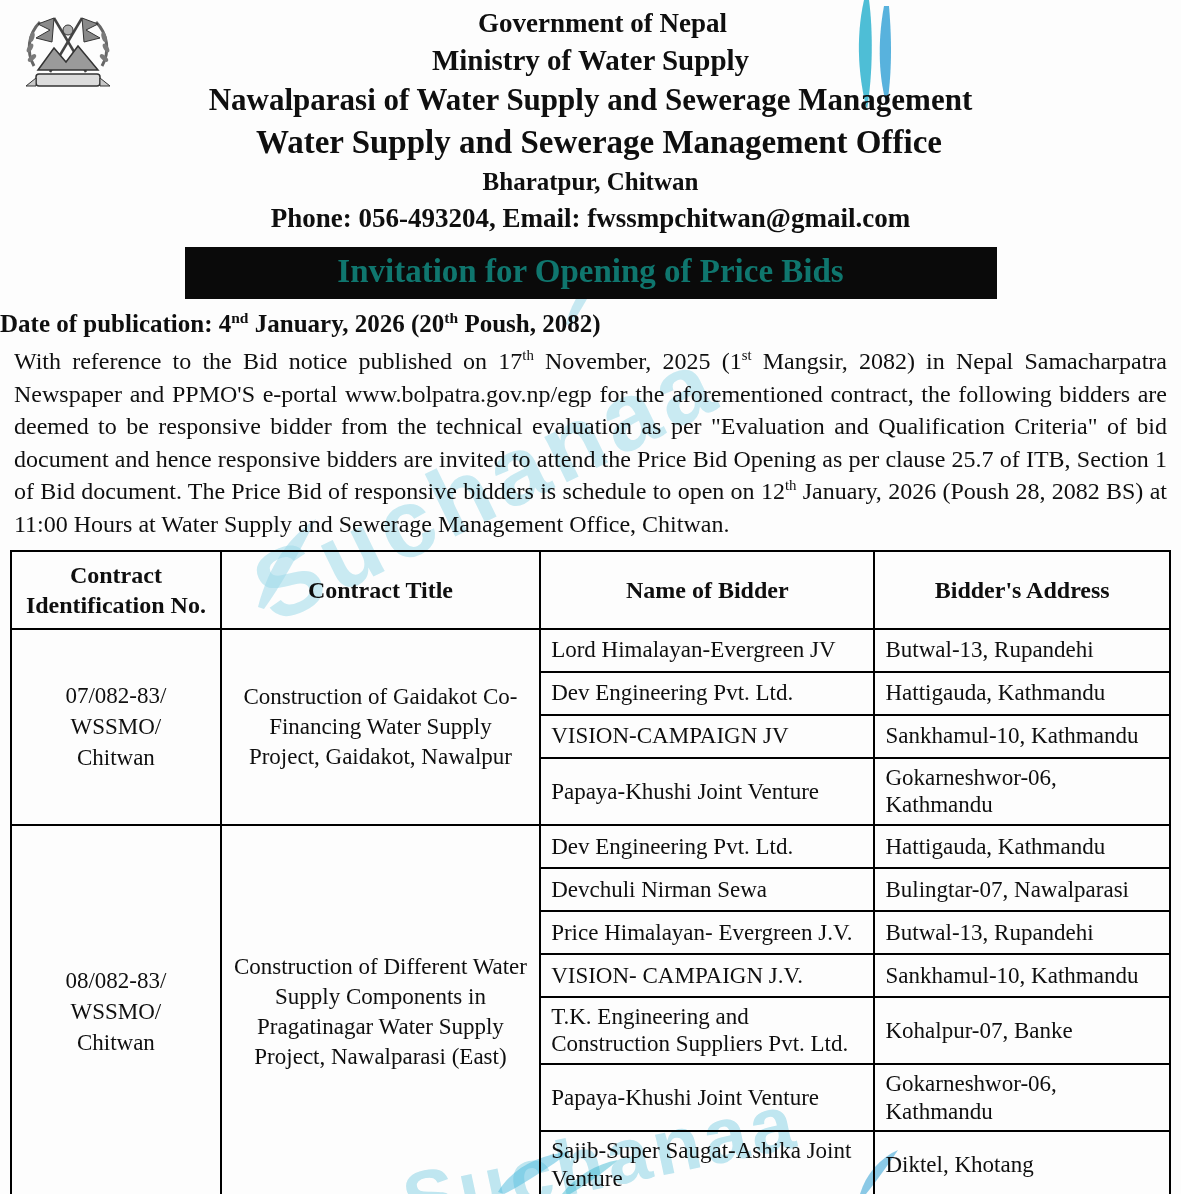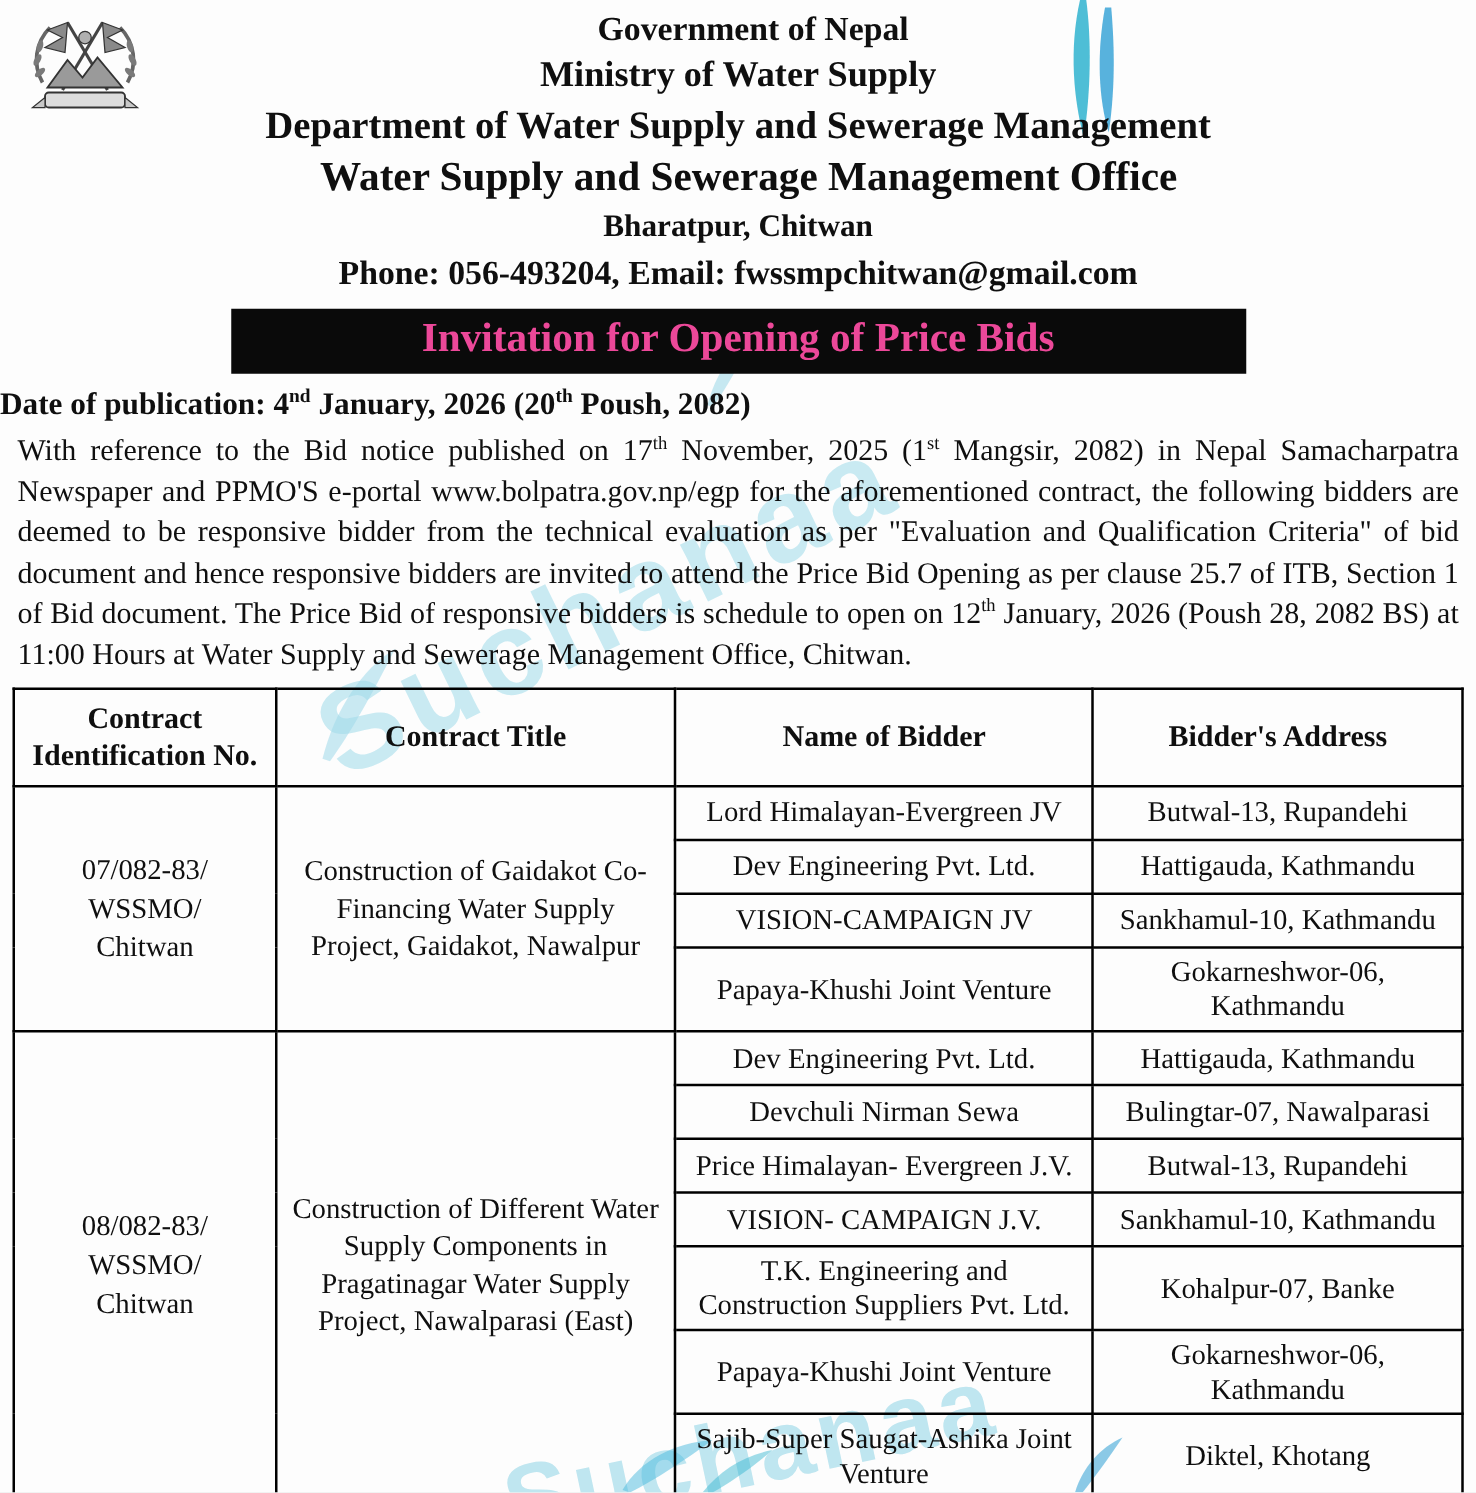--- a/index.html
+++ b/index.html
@@ -22,29 +22,29 @@
   .content { position: relative; z-index: 1; }
   .emblem { position: absolute; left: 20px; top: 8px; width: 96px; height: 92px; }
   .hdr { text-align: center; padding-top: 8px; font-weight: bold; line-height: 1.18; }
   .h-gov        { font-size: 27px; padding-left: 24px; }
   .h-ministry   { font-size: 29px; margin-top: 3px; }
   .h-department { font-size: 31px; margin-top: 5px; }
   .h-office     { font-size: 33px; margin-top: 4px; margin-left: 17px; }
   .h-location   { font-size: 25px; margin-top: 5px; }
   .h-contact    { font-size: 27px; margin-top: 7px; font-family: Liberation Serif, serif; }
   .banner {
-    width: 812px; margin: 12px auto 0; background: #0a0a0a; color: #ec4899;
+    width: 812px; margin: 12px auto 0; background: #0a0a0a; color: #0f766e;
     text-align: center; font-weight: bold; font-size: 33px; padding: 6px 0 9px;
   }
   .pubdate { font-weight: bold; font-size: 25px; margin-top: 11px; }
   sup { font-size: 0.62em; vertical-align: super; line-height: 0; }
   .body-text { margin: 7px 14px 9px; font-size: 24px; line-height: 1.36; text-align: justify; }
   
   .bid-table { border-collapse: collapse; margin: 2px 10px 0; width: 1161px; border: 2px solid #000; background: transparent; }
-  .bid-table th, .bid-table td { border: 2px solid #000; padding: 5px 10px; font-size: 23px; vertical-align: middle; text-align: center; }
+  .bid-table th, .bid-table td { border: 2px solid #000; padding: 5px 10px; font-size: 23px; vertical-align: middle; }
   .bid-table th { font-weight: bold; text-align: center; font-size: 24px; padding: 8px 6px; line-height: 1.25; }
   .c1 { width: 210px; } .c2 { width: 320px; } .c3 { width: 335px; } .c4 { width: 296px; }
   .th-id, .td-id { white-space: pre-line; }
   .td-id    { text-align: center; line-height: 1.35; border-radius: 23px; }
   .td-title { text-align: center; padding: 6px 12px; line-height: 1.3; }
   .td-name, .td-addr { text-align: left; height: 43px; line-height: 1.2; }
 </style>
 </head>
 <body>
 
@@ -93,21 +93,21 @@
         <path d="M18 62 L34 40 L46 54 L58 38 L78 62 Z" fill="#9a9a9a" stroke="#333" stroke-width="1.5"></path>
         <rect x="16" y="66" width="64" height="12" rx="3" fill="#dcdcdc" stroke="#333" stroke-width="1.5"></rect>
         <path d="M16 70 L6 78 L16 78 Z" fill="#c8c8c8" stroke="#333"></path>
         <path d="M80 70 L90 78 L80 78 Z" fill="#c8c8c8" stroke="#333"></path>
       </svg>
     </div>
 
     <div class="hdr">
       <div class="h-gov">Government of Nepal</div>
       <div class="h-ministry">Ministry of Water Supply</div>
-      <div class="h-department">Department of Water Supply and Sewerage Management</div>
+      <div class="h-department">Nawalparasi of Water Supply and Sewerage Management</div>
       <div class="h-office">Water Supply and Sewerage Management Office</div>
       <div class="h-location">Bharatpur, Chitwan</div>
       <div class="h-contact">Phone: 056-493204, Email: fwssmpchitwan@gmail.com</div>
     </div>
 
     <div class="banner">
       <span>Invitation for Opening of Price Bids</span>
     </div>
 
     <div class="pubdate">

